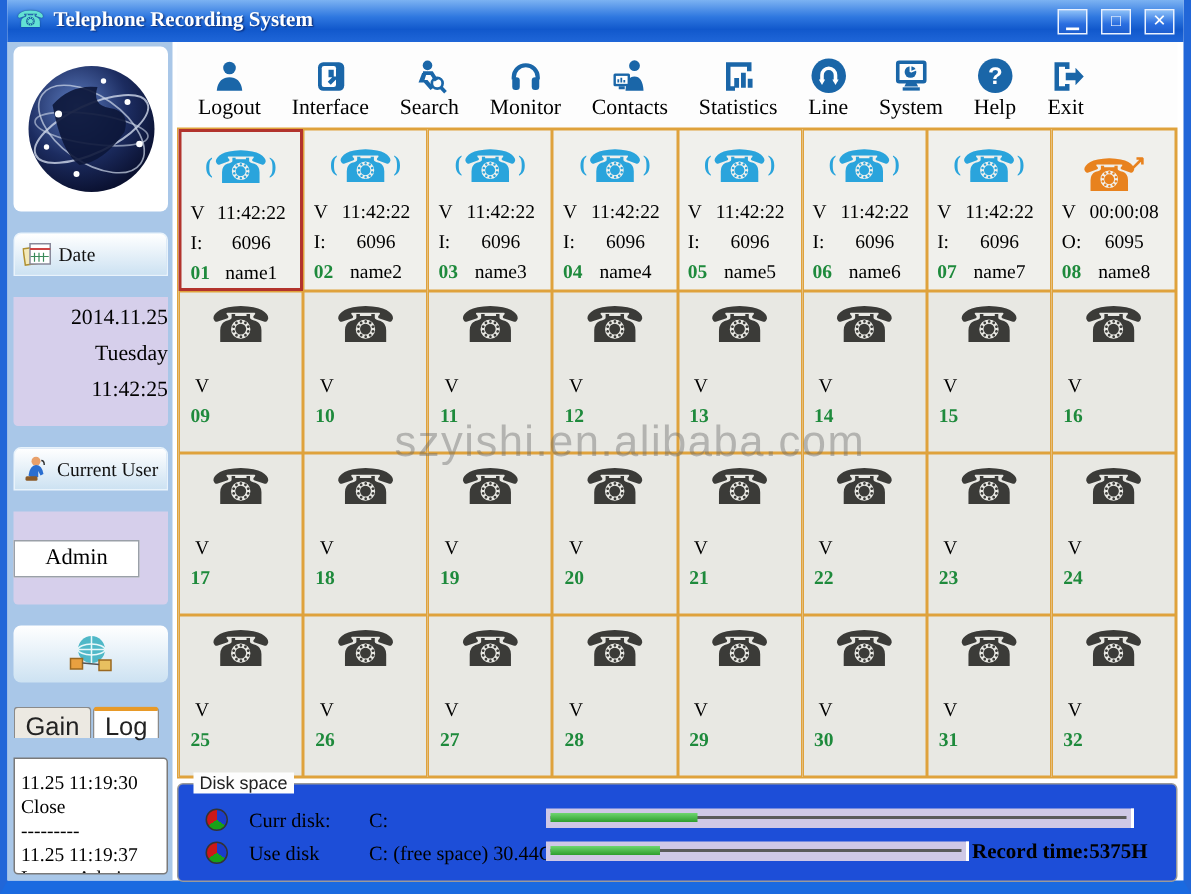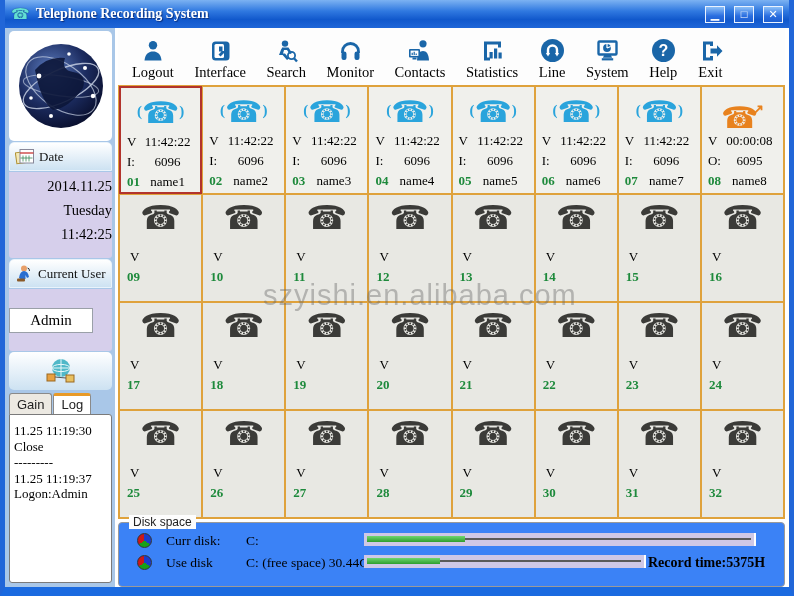--- a/index.html
+++ b/index.html
@@ -15,37 +15,37 @@
     background:linear-gradient(#7cb2f2 0%, #2f78e0 40%, #1158cc 70%, #1f66d8 100%); }
   .title-icon { font-size:15px; color:#62e0d4; text-shadow:0 0 1px #035; line-height:1; }
   .title-text { color:#fff; font-weight:bold; font-size:14px; text-shadow:1px 1px 1px rgba(0,0,40,.5); flex:1; }
   .win-btn { width:20px; height:17px; margin-left:3px; border:1px solid #eaf2ff;
     background:linear-gradient(#8cc0f8,#2a6ee0 60%,#1d5ed0); color:#fff; font-size:11px; line-height:14px;
     display:flex; align-items:center; justify-content:center; font-family:"Liberation Sans",sans-serif; cursor:pointer; }
 
   
   .content { flex:1; display:flex; min-height:0; }
   .sidebar { width:110px; flex:0 0 110px; background:#a9c7e8; padding:3px 3px 4px 4px;
-    display:flex; flex-direction:column; gap:1px; }
+    display:flex; flex-direction:column; gap:14px; }
   .main { flex:1; display:flex; flex-direction:column; position:relative; padding:0 4px 0 3px; min-width:0; }
 
   
   .logo { height:110px; flex:0 0 110px; background:#fff; border-radius:5px; display:flex; align-items:center; justify-content:center; }
   .sec-header { height:29px; flex:0 0 29px; background:linear-gradient(#ffffff,#cde2f2);
     border:1px solid #e9f3fb; border-radius:5px 5px 0 0; display:flex; align-items:center; gap:4px;
     padding:0 5px; font-size:13px; color:#111; }
   .panel { background:#d6cfeb; border-radius:0 0 3px 3px; }
   .date-panel { height:86px; flex:0 0 86px; text-align:right; font-size:14.5px; padding-top:6px; }
   .date-panel div { margin-bottom:7px; }
   .user-panel { height:62px; flex:0 0 62px; display:flex; align-items:center; justify-content:flex-start; }
   .admin-box { background:#fff; border:1px solid #9aa0a8; width:84px; text-align:center; font-size:15px; padding:3px 0; }
   .net-header { height:38px; flex:0 0 38px; background:linear-gradient(#ffffff,#cde2f2); border-radius:5px;
     display:flex; align-items:center; justify-content:center; }
   .tabs { display:flex; margin-top:2px; height:21px; flex:0 0 21px; position:relative; z-index:2;
-    font-family:"Liberation Sans",sans-serif; font-size:13px; }
+    font-family:"Liberation Sans",sans-serif; font-size:17px; }
   .tab { padding:3px 7px 2px; background:#ece9e2; border:1px solid #8a8a8a; border-bottom:none;
     border-radius:3px 3px 0 0; margin-right:1px; cursor:pointer; color:#222; }
   .tab.active { background:#fff; border-top:3px solid #e89a28; padding-top:1px; }
   .log-box { flex:1; background:#fff; border:1px solid #7a7a7a; border-radius:0 3px 3px 3px; margin-top:-1px;
     padding:8px 4px; font-size:13px; line-height:1.22; overflow:hidden; }
 
   
   .toolbar { height:57px; flex:0 0 57px; display:flex; align-items:center; justify-content:space-between;
     padding:5px 62px 2px 14px; background:#fdfdfd; }
   .tb-btn { display:flex; flex-direction:column; align-items:center; gap:1px; cursor:pointer; }
@@ -69,21 +69,21 @@
   .crow .val { flex:1; text-align:center; margin-left:-10px; }
   .numtxt { color:#1e8a3c; font-weight:bold; }
   .cell .v-idle { position:absolute; left:10px; top:54px; }
   .cell .num-idle { position:absolute; left:7px; bottom:16px; }
 
   .watermark { position:absolute; left:148px; top:251px; font-size:29px; color:rgba(105,105,105,.42);
     font-family:"Liberation Sans",sans-serif; letter-spacing:1px; pointer-events:none; z-index:5; white-space:nowrap; }
 
   
   .diskbox { margin-top:3px; flex:1; border:1px solid #9a9a9a; border-radius:4px; position:relative;
-    padding:10px 6px 4px 6px; background:#3b82f6; }
+    padding:16px 6px 4px 6px; background:#1d4ed8; }
   .disk-legend { position:absolute; top:-8px; left:10px; background:#fdfdfd; padding:0 4px;
     font-family:"Liberation Sans",sans-serif; font-size:12px; color:#222; }
   .disk-row { display:flex; align-items:flex-start; height:22px; }
   .pie { width:15px; height:15px; border-radius:50%; flex:0 0 15px; margin-left:12px;
     background:conic-gradient(#1a3ccc 0 125deg, #18a018 125deg 235deg, #cc1818 235deg 360deg);
     border:1px solid #333; }
   .d-label { width:80px; margin-left:14px; font-size:13.5px; white-space:nowrap; }
   .d-value { width:118px; font-size:13.5px; white-space:nowrap; }
   .bar { height:13px; background:#cfc8e6; position:relative; border-right:2px solid #fff; cursor:pointer; }
   .bar .groove { position:absolute; left:3px; right:3px; top:5px; height:2px; background:#5a5a5a; }

